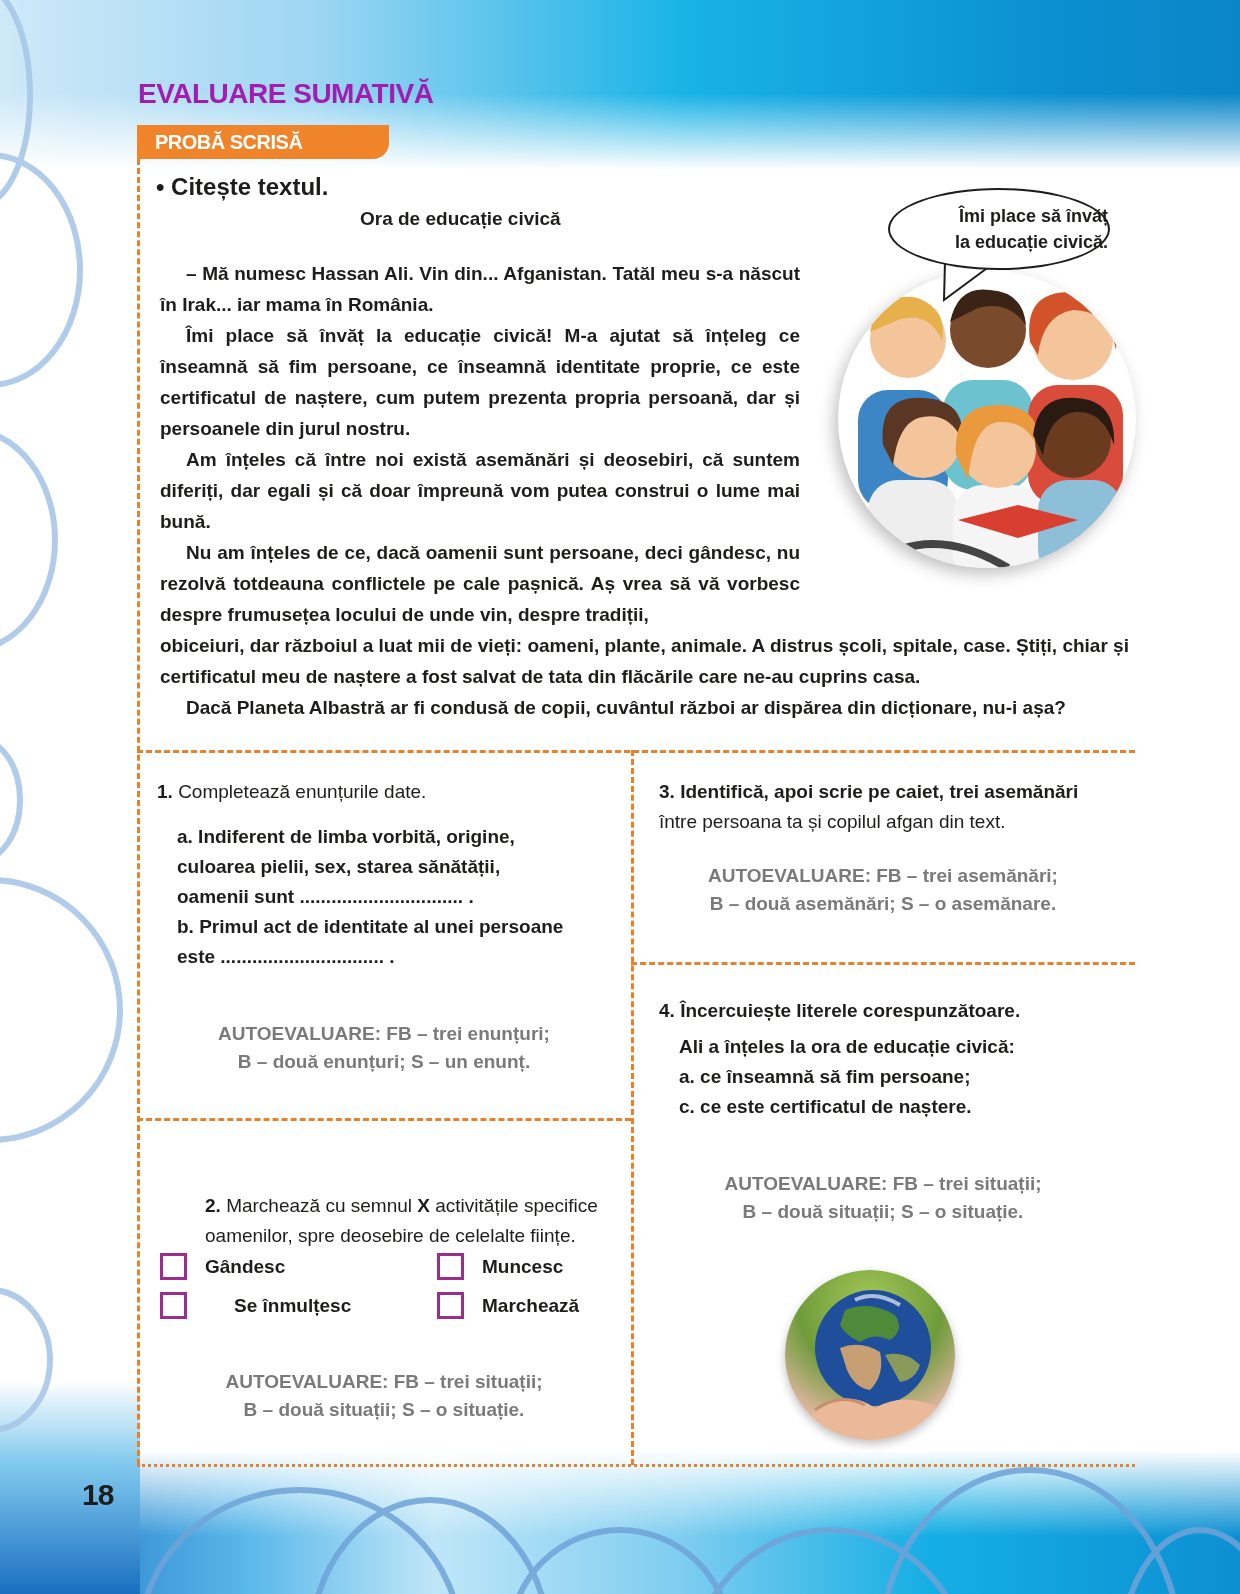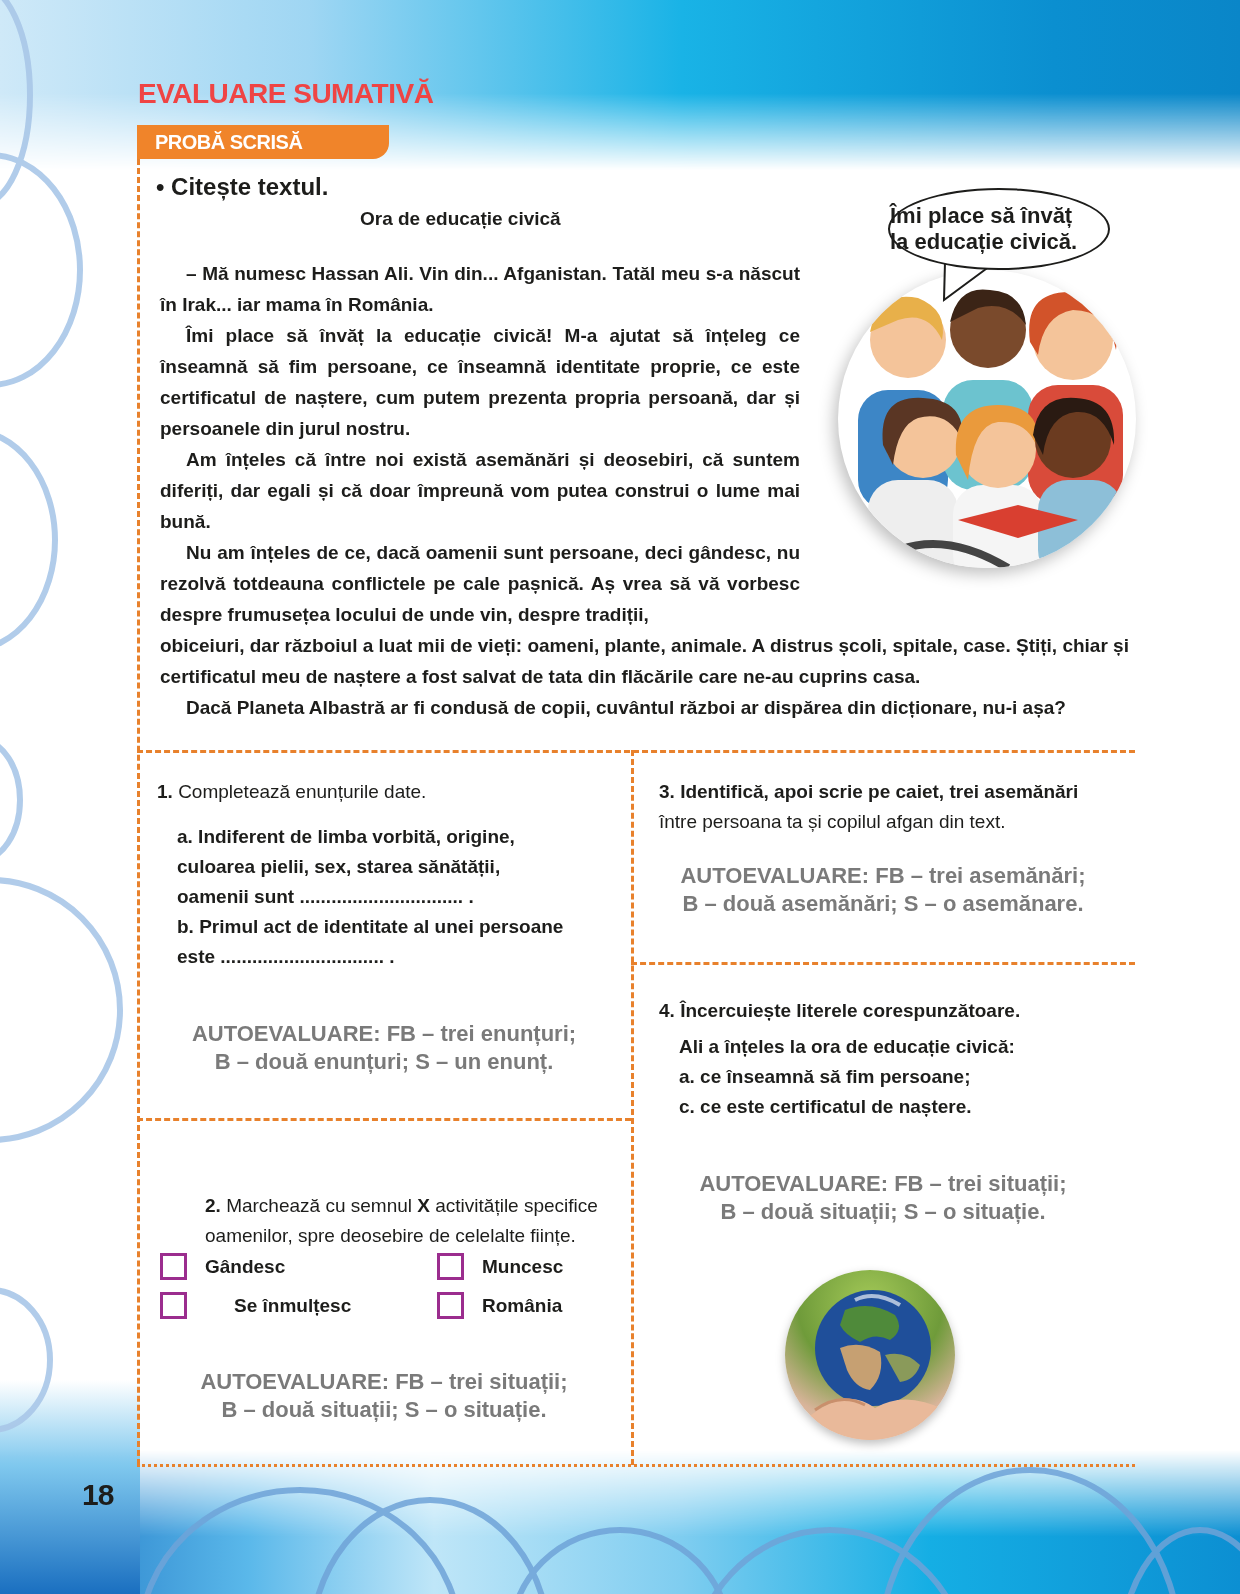--- a/index.html
+++ b/index.html
@@ -24,21 +24,21 @@
   }
   .bg-left {
     position: absolute; left: 0; top: 1380px; width: 140px; height: 214px;
     background: linear-gradient(0deg, #1a6fc0 0%, #7fc8ee 60%, transparent 100%);
   }
   svg.deco { position: absolute; left: 0; top: 0; pointer-events: none; }
 
   
   .page-title {
     position: absolute; left: 138px; top: 78px; margin: 0;
-    font-size: 28px; font-weight: bold; letter-spacing: -0.5px; color: #ef4444;
+    font-size: 28px; font-weight: bold; letter-spacing: -0.5px; color: #a21caf;
   }
   .tab {
     position: absolute; left: 137px; top: 125px; width: 252px; height: 34px;
     background: #f0842a; border-radius: 0 0 16px 0;
     color: #ffffff; font-weight: bold; font-size: 20px;
     line-height: 34px; padding-left: 18px; box-sizing: border-box; letter-spacing: -0.5px;
   }
 
   
   .frame-left {
@@ -57,31 +57,31 @@
   .reading-wide p { margin: 0; }
   .reading-wide p.ind { text-indent: 26px; }
 
   
   .kids-circle {
     position: absolute; left: 838px; top: 270px; width: 298px; height: 298px; border-radius: 50%;
     background: #ffffff; box-shadow: -4px 6px 16px rgba(0,0,0,0.25); overflow: hidden;
   }
   .bubble {
     position: absolute; left: 888px; top: 188px; width: 222px; height: 82px; border-radius: 50%;
-    border: 2px solid #1d1d1b; background: #fff; text-align: left; box-sizing: border-box;
-    font-weight: bold; font-size: 22px; line-height: 26px; padding-top: 13px;
+    border: 2px solid #1d1d1b; background: #fff; text-align: right; box-sizing: border-box;
+    font-weight: bold; font-size: 18px; line-height: 26px; padding-top: 13px;
   }
 
   
   .ex-title { position: absolute; font-size: 19px; line-height: 30px; }
   .ex-title b { font-weight: bold; }
   .ex-body { position: absolute; font-size: 19px; line-height: 30px; font-weight: bold; }
   .ex-body div { white-space: nowrap; }
   .self-eval {
-    position: absolute; text-align: center; color: #7a7a7a; font-weight: bold; font-size: 22px; line-height: 28px;
+    position: absolute; text-align: center; color: #7a7a7a; font-weight: bold; font-size: 19px; line-height: 28px;
   }
   .check-row { position: absolute; display: flex; align-items: center; font-weight: bold; font-size: 19px; }
   .checkbox { width: 27px; height: 27px; border: 3px solid #9b2d8e; box-sizing: border-box; margin-right: 18px; background: #fff; }
 
   .globe-wrap {
     position: absolute; left: 785px; top: 1270px; width: 170px; height: 170px; border-radius: 50%;
     overflow: hidden; box-shadow: 0 4px 10px rgba(0,0,0,0.25);
     background: radial-gradient(circle at 50% 20%, #a4c958 0%, #6f9b3a 45%, #d8b49a 75%, #e9c8b0 100%);
   }
   .page-number {
@@ -206,21 +206,21 @@
 <div class="check-row" style="left:437px; top:1253px;">
   <span class="checkbox"></span>
   <span>Muncesc</span>
 </div>
 <div class="check-row" style="left:160px; top:1292px;gap:29px;">
   <span class="checkbox"></span>
   <span>Se înmulțesc</span>
 </div>
 <div class="check-row" style="left:437px; top:1292px;">
   <span class="checkbox"></span>
-  <span>România</span>
+  <span>Marchează</span>
 </div>
 <div class="self-eval" style="left:137px; top:1368px; width:494px;">
   <div>AUTOEVALUARE: FB – trei situații;</div>
   <div>B – două situații; S – o situație.</div>
 </div>
 
 <div class="ex-title" style="left:659px; top:777px; white-space:nowrap;">
   <b>3.</b>
   <span style="font-weight:bold">Identifică, apoi scrie pe caiet, trei asemănări</span>
   <br>

